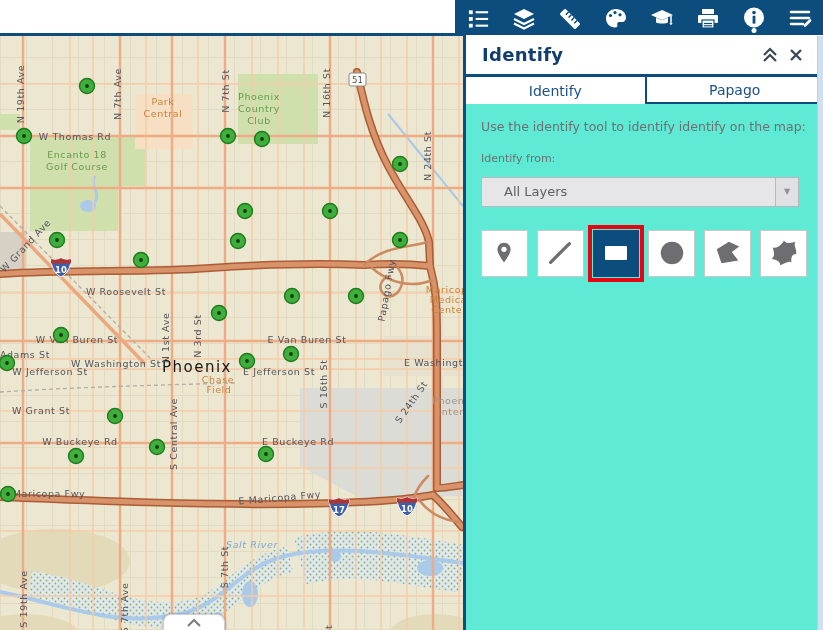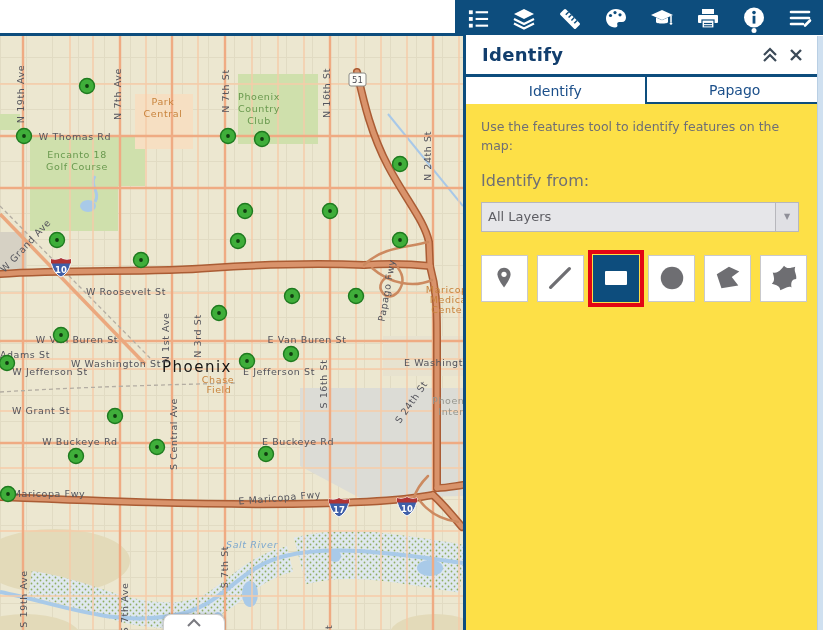--- a/index.html
+++ b/index.html
@@ -44,39 +44,39 @@
     position: absolute; left: 455px; top: 0; width: 368px; height: 35px;
     background: #0d4d7d; display: flex; align-items: center; justify-content: space-around;
     z-index: 6;
   }
   .tb-ic { position: relative; width: 30px; height: 30px; display: flex; align-items: center; justify-content: center; cursor: pointer; }
   .tb-ic.active::after { content: ""; position: absolute; bottom: 0; left: 50%; transform: translateX(-50%);
     width: 5px; height: 5px; border-radius: 50%; background: #fff; }
 
   .panel {
     position: absolute; left: 463px; top: 35px; width: 360px; height: 595px;
-    background: #fde047; border-left: 3px solid #0d4d7d;
+    background: #5eead4; border-left: 3px solid #0d4d7d;
   }
   .panel-header { height: 39px; display: flex; align-items: center; padding: 0 14px 0 16px; background: #fff; }
   .panel-title { font-size: 18px; font-weight: bold; color: #123e6d; letter-spacing: .3px; flex: 1 1 auto; }
   .hdr-btn { width: 26px; height: 26px; display: flex; align-items: center; justify-content: center; cursor: pointer; color: #3c4a58; }
 
   .tabs { display: flex; height: 30px; border-top: 3px solid #0d4d7d; }
   .tab { flex: 1 1 50%; display: flex; align-items: center; justify-content: center;
          font-size: 14px; color: #1b4f8a; cursor: pointer; background: #fff; }
   .tab.inactive { border-left: 2px solid #0d4d7d; border-bottom: 2px solid #0d4d7d; }
 
   .panel-body { padding: 14px 16px 0 15px; }
   .desc { font-size: 12.5px; color: #6f6f75; line-height: 1.5; width: 330px; }
-  .field-label { font-size: 16px; color: #6f6f75; margin-top: 15px; }
+  .field-label { font-size: 11px; color: #6f6f75; margin-top: 15px; }
   .select {
     margin-top: 12px; width: 318px; height: 30px; background: #e6e6e9;
     border: 1px solid #b7b7bc; display: flex; align-items: stretch; cursor: default;
   }
-  .select-value { flex: 1 1 auto; display: flex; align-items: center; padding-left: 6px;
+  .select-value { flex: 1 1 auto; display: flex; align-items: center; padding-left: 22px;
     font-size: 13px; color: #5e5e64; }
   .select-arrow { width: 23px; border-left: 1px solid #b7b7bc; display: flex; align-items: center;
     justify-content: center; font-size: 8px; color: #8f8f98; background: #e0e0e4; }
 
   .tools-row { margin-top: 23px; display: flex; gap: 9px; align-items: center; }
   .tool {
     width: 47px; height: 47px; background: #fff; border: 1px solid #c9c9cc;
     display: flex; align-items: center; justify-content: center; cursor: pointer;
   }
   .tool.selected { background: #0d4d7d; border-color: #0d4d7d; }
@@ -447,21 +447,21 @@
         </svg>
       </div>
     </div>
 
     <div class="tabs">
       <div class="tab">Identify</div>
       <div class="tab inactive">Papago</div>
     </div>
 
     <div class="panel-body">
-      <div class="desc">Use the features tool to identify features on the map:</div>
+      <div class="desc">Use the identify tool to identify identify on the map:</div>
       <div class="field-label">Identify from:</div>
 
       <div class="select">
         <div class="select-value">All Layers</div>
         <div class="select-arrow">▼</div>
       </div>
 
       <div class="tools-row">
         <div class="tool">
           <svg width="30" height="30" viewBox="0 0 32 32">

